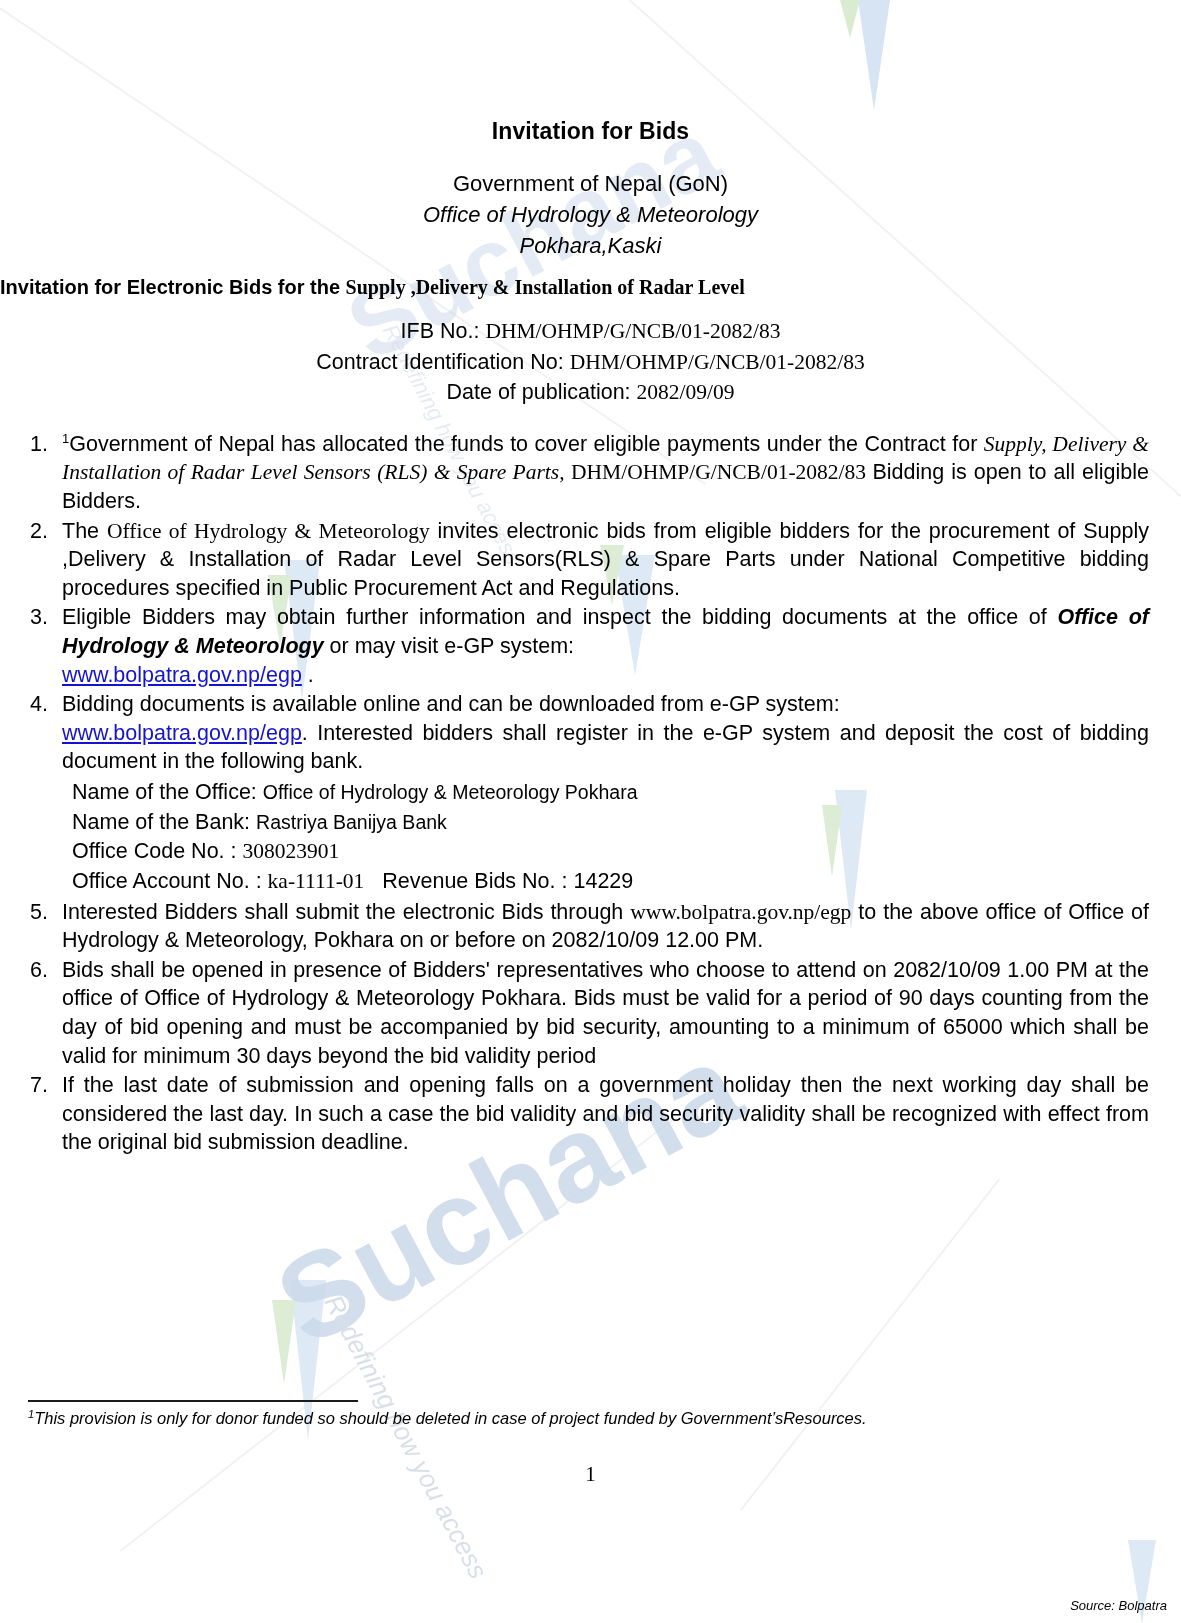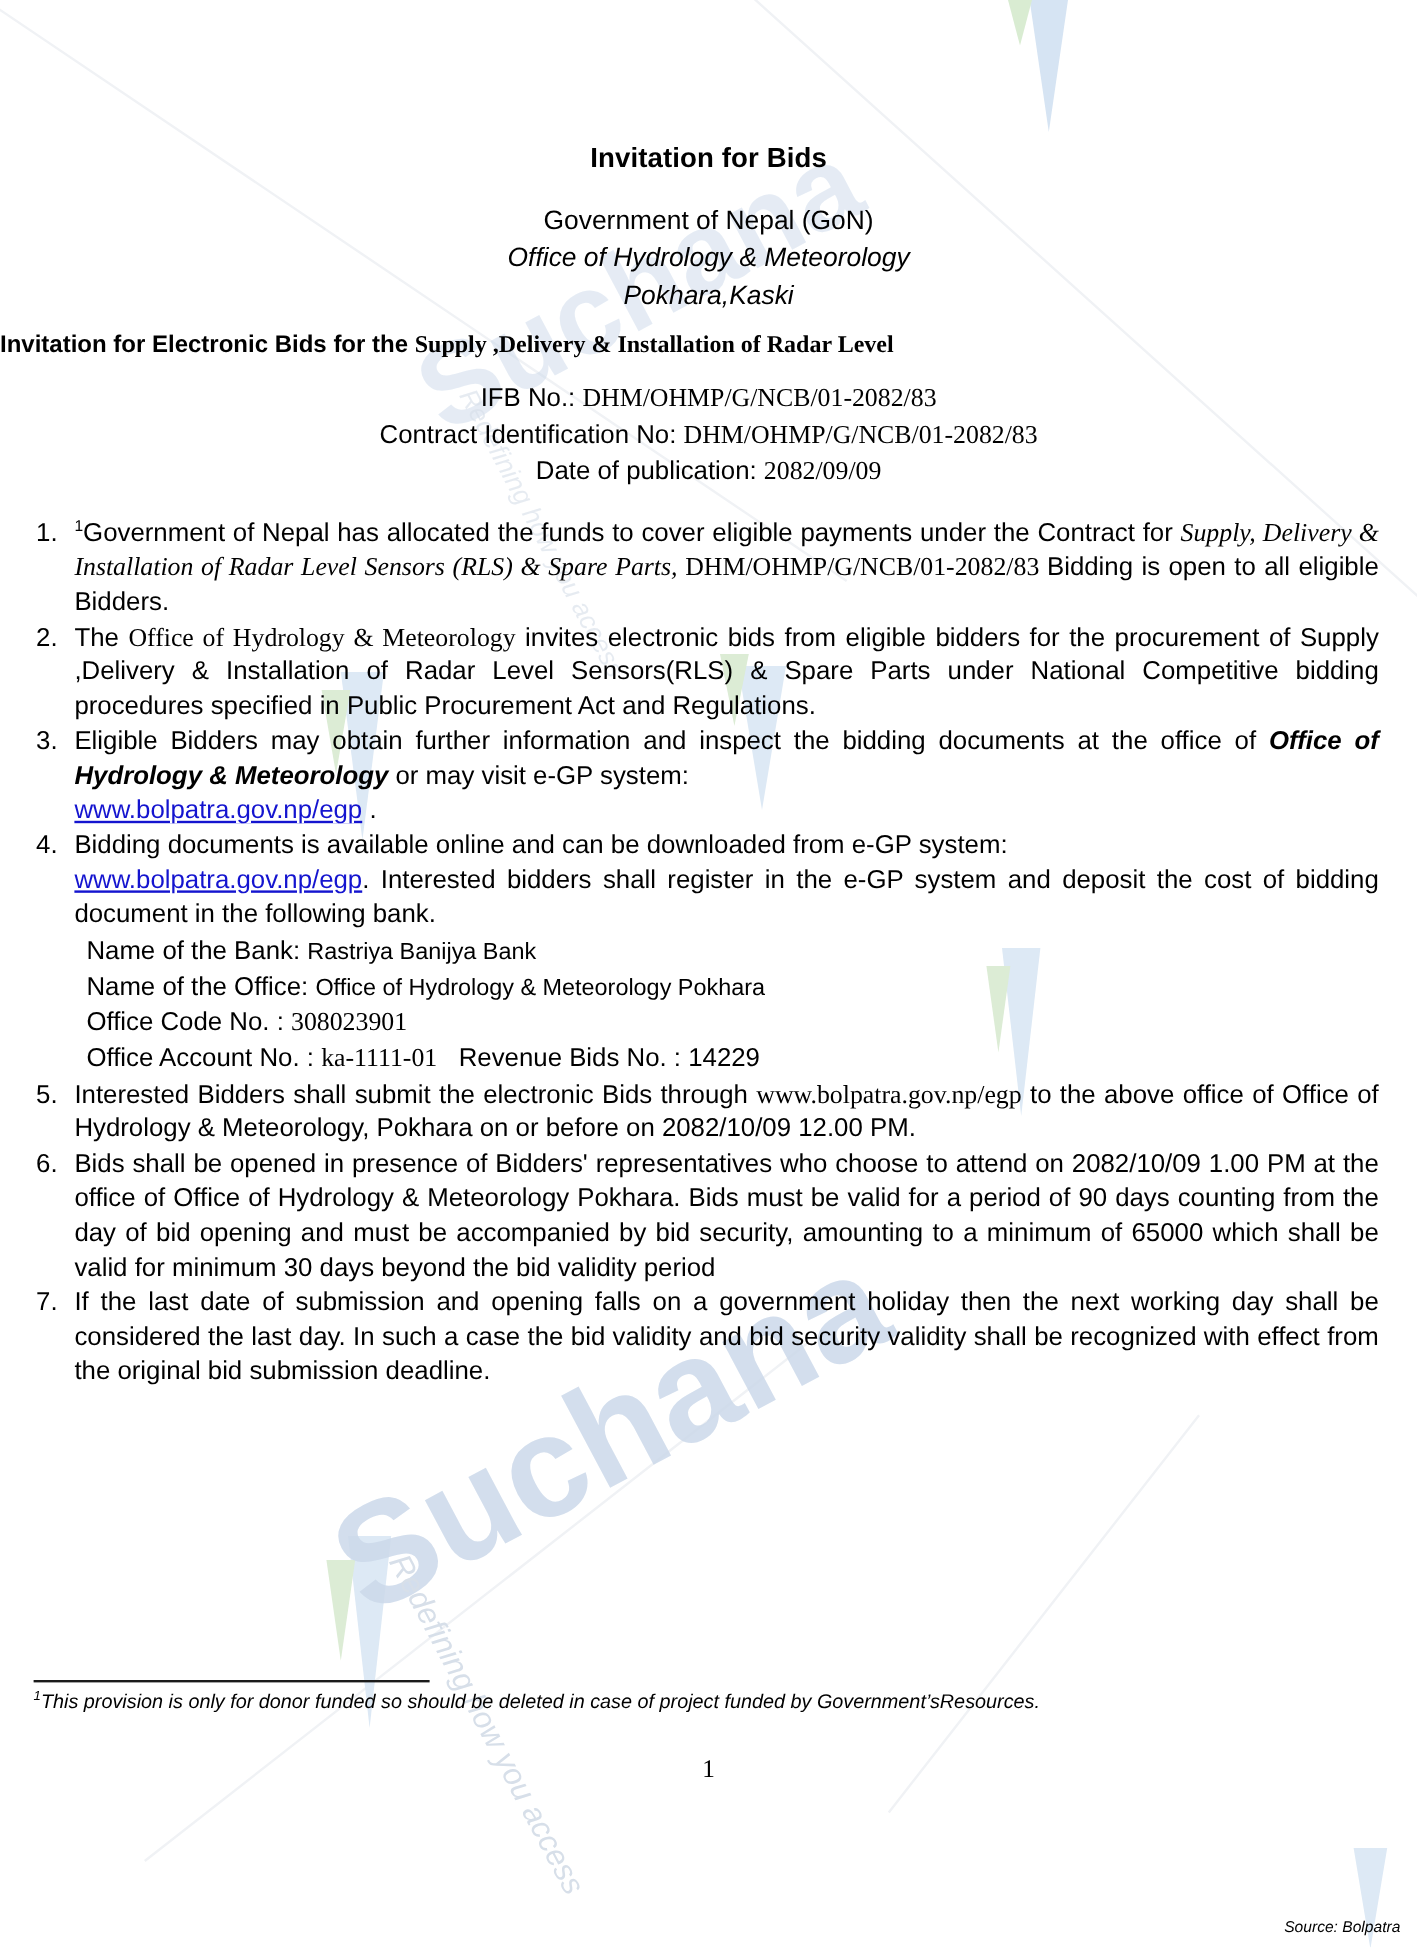--- a/index.html
+++ b/index.html
@@ -237,26 +237,26 @@
         <span>Eligible Bidders may obtain further information and inspect the bidding documents at the office of </span><span class="bi">Office of Hydrology &amp; Meteorology</span><span> or may visit e-GP system: </span><br>
         <span class="u-link">www.bolpatra.gov.np/egp</span><span> .</span>
       </li>
 
       <li>
         <span>Bidding documents is available online and can be downloaded from e-GP system: </span><br>
         <span class="u-link">www.bolpatra.gov.np/egp</span><span>. Interested bidders shall register in the e-GP system and deposit the cost of bidding document in the following bank.</span>
 
         <div class="bank-block">
           <div>
+            <span>Name of the Office:</span>
+            <span class="small">Office of Hydrology &amp; Meteorology   Pokhara</span>
+          </div>
+          <div>
             <span>Name of the Bank:</span>
             <span class="small">Rastriya Banijya Bank</span>
-          </div>
-          <div>
-            <span>Name of the Office:</span>
-            <span class="small">Office of Hydrology &amp; Meteorology   Pokhara</span>
           </div>
           <div>
             <span>Office Code No. :</span>
             <span class="ser">308023901</span>
           </div>
           <div>
             <span>Office Account No. :</span>
             <span class="ser">ka-1111-01</span>
             &nbsp;
             <span>Revenue Bids No. :</span>

